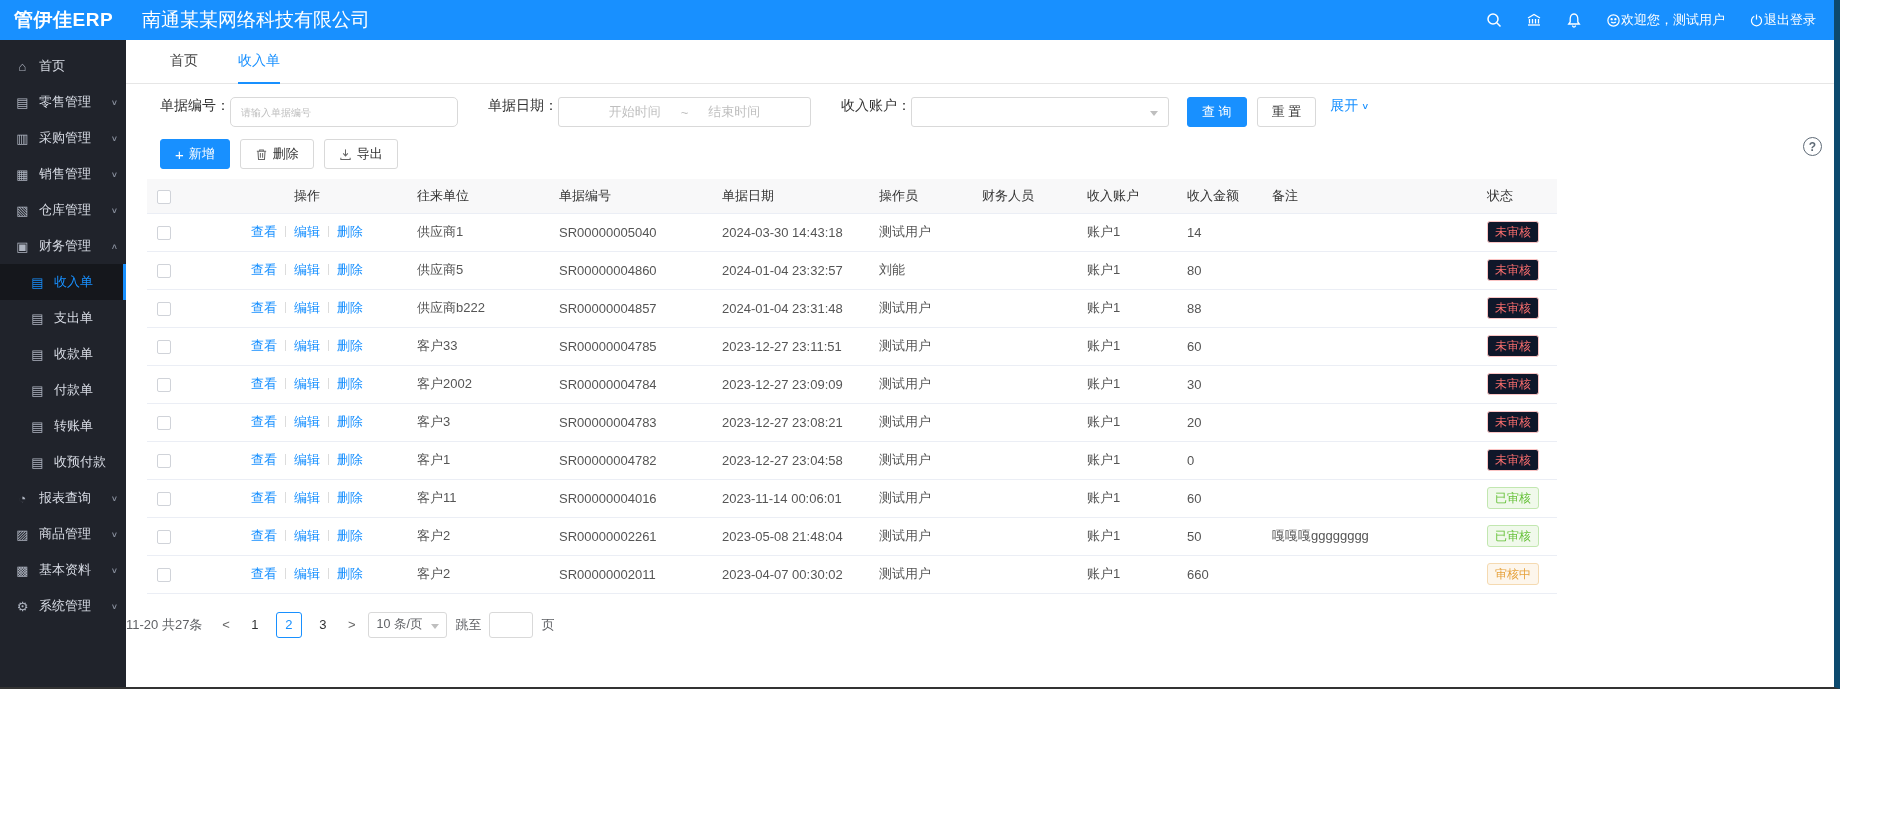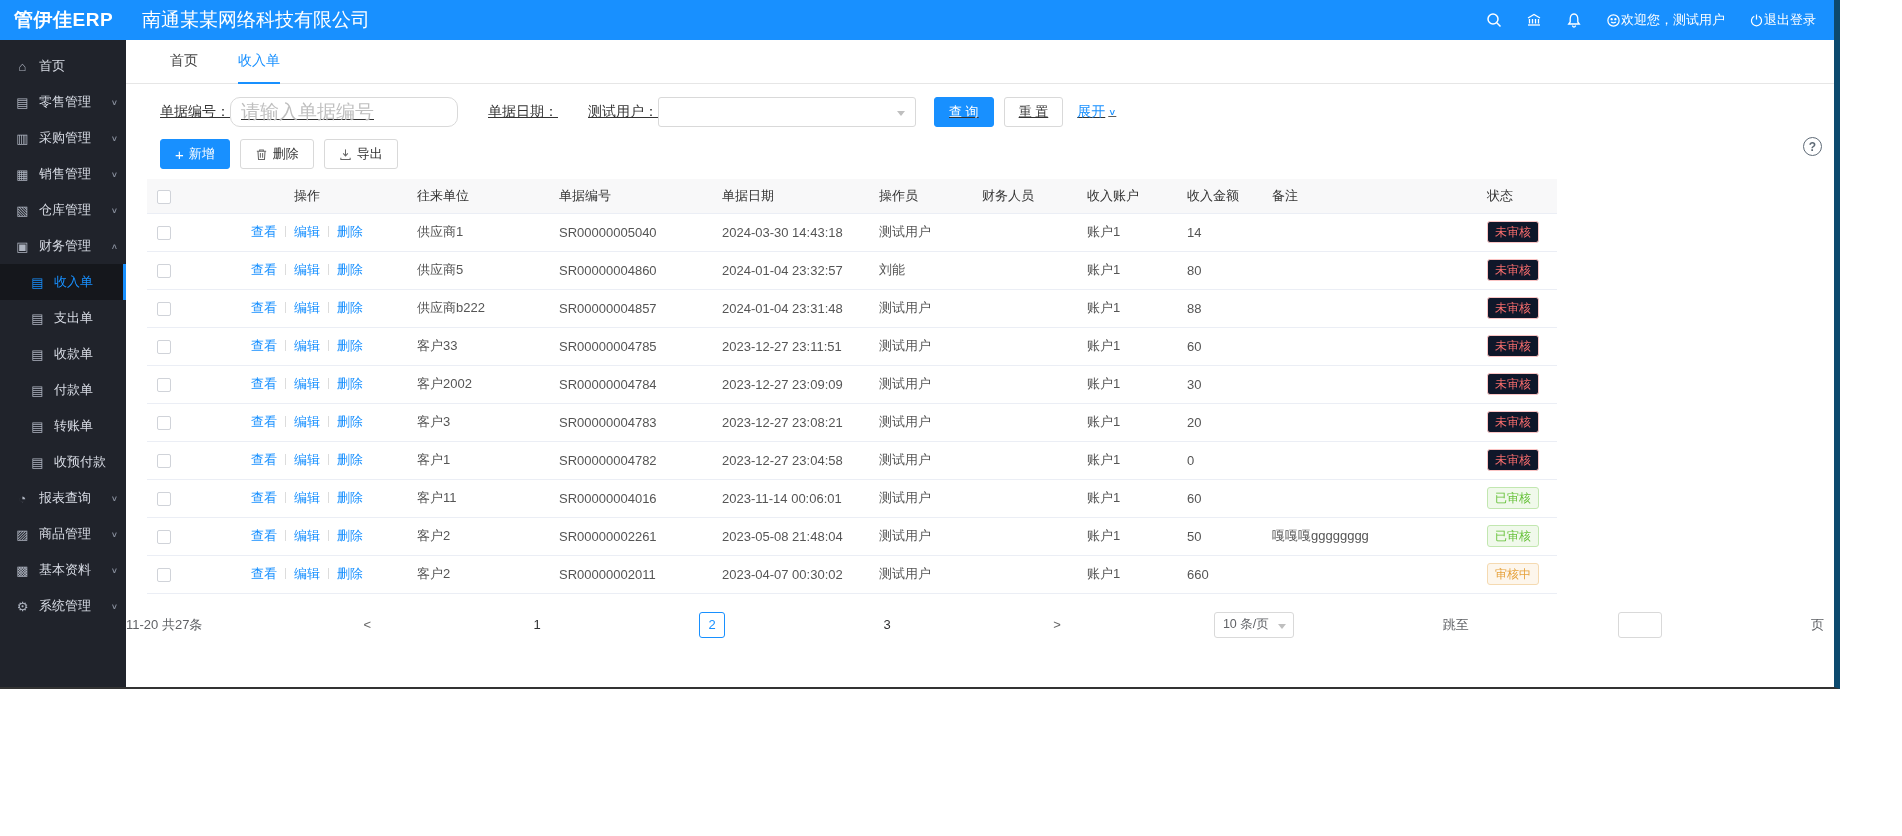--- a/index.html
+++ b/index.html
@@ -29,23 +29,23 @@
   .side-item.sub.active .s-icon { color: #1890ff; }
 
   .main { flex: 1; background: #fff; position: relative; }
 
   
   .tabs { height: 44px; border-bottom: 1px solid #e6e6e6; display: flex; align-items: stretch; padding-left: 44px; gap: 40px; }
   .tab { display: flex; align-items: center; font-size: 14px; color: #444; cursor: pointer; border-bottom: 2px solid transparent; margin-bottom: -1px; }
   .tab.active { color: #1890ff; border-bottom-color: #1890ff; }
 
   
-  .filter-row { display: flex; align-items: center; padding: 13px 26px 0 34px; font-size: 14px; color: #333; text-decoration: underline; }
+  .filter-row { display: flex; align-items: flex-start; padding: 13px 26px 0 34px; font-size: 14px; color: #333; }
   .f-label { white-space: nowrap; }
-  .f-input { width: 228px; height: 30px; border: 1px solid #d9d9d9; border-radius: 10px; padding: 0 10px; font-size: 19px; color: #4c1d95; outline: none; font-family: inherit; }
+  .f-input { width: 228px; height: 30px; border: 1px solid #d9d9d9; border-radius: 5px; padding: 0 10px; font-size: 10px; color: #4c1d95; outline: none; font-family: inherit; }
   .f-input::placeholder { color: #bfbfbf; }
   .gap { margin-left: 30px; }
   .date-range { width: 253px; height: 30px; border: 1px solid #d9d9d9; border-radius: 3px; display: flex; align-items: center; justify-content: center; gap: 20px; color: #bfbfbf; font-size: 13px; cursor: text; }
   .f-select { width: 258px; height: 30px; border: 1px solid #d9d9d9; border-radius: 3px; position: relative; cursor: pointer; background: #fff; }
   .sel-caret { position: absolute; right: 10px; top: 13px; width: 0; height: 0; border-left: 4px solid transparent; border-right: 4px solid transparent; border-top: 5px solid #bfbfbf; }
 
   .btn { height: 30px; padding: 0 14px; border: 1px solid #d9d9d9; background: #fff; border-radius: 3px; font-size: 13px; color: #333; display: inline-flex; align-items: center; gap: 5px; cursor: pointer; font-family: inherit; white-space: nowrap; }
   .btn.primary { background: #1890ff; border-color: #1890ff; color: #fff; }
   .btn svg { display: block; }
   .ml18 { margin-left: 18px; } .ml10 { margin-left: 10px; } .ml14 { margin-left: 14px; }
@@ -65,21 +65,21 @@
   .td-actions { text-align: center; }
   .checkbox { display: inline-block; width: 14px; height: 14px; border: 1px solid #d0d3d9; border-radius: 2px; background: #fff; vertical-align: middle; cursor: pointer; }
   .link { color: #1890ff; cursor: pointer; text-decoration: none; }
   .vsep { display: inline-block; width: 1px; height: 11px; background: #dcdcdc; margin: 0 8px; vertical-align: -1px; }
   .badge { display: inline-block; font-size: 12px; padding: 2px 7px; border-radius: 3px; border: 1px solid; line-height: 1.4; }
   .badge-red    { color: #f56c6c; background: #0f172a; border-color: #fbc4c4; }
   .badge-green  { color: #67c23a; background: #f0f9eb; border-color: #c2e7b0; text-align: right; }
   .badge-orange { color: #e6a23c; background: #fdf6ec; border-color: #f5dab1; }
 
   
-  .pagination { display: flex; align-items: center; justify-content: space-between; gap: 8px; padding: 18px 10px 0 0; font-size: 13px; color: #606266; }
+  .pagination { display: flex; align-items: center; justify-content: flex-start; gap: 8px; padding: 18px 10px 0 0; font-size: 13px; color: #606266; }
   .pg-total { margin-right: 8px; }
   .pg-arrow { color: #666; cursor: pointer; padding: 0 4px; font-size: 13px; }
   .pg-num { min-width: 26px; height: 26px; display: flex; align-items: center; justify-content: center; cursor: pointer; color: #303133; border-radius: 3px; }
   .pg-num.current { border: 1px solid #1890ff; color: #1890ff; }
   .pg-size { height: 26px; border: 1px solid #d9d9d9; border-radius: 3px; display: flex; align-items: center; padding: 0 24px 0 8px; position: relative; font-size: 12.5px; cursor: pointer; }
   .pg-size .sel-caret { right: 7px; top: 11px; }
   .pg-jump { width: 44px; height: 26px; border: 1px solid #d9d9d9; border-radius: 3px; padding: 0 4px; outline: none; font-family: inherit; }
 </style>
 </head>
 <body>
@@ -216,21 +216,26 @@
     <main class="main">
       <div class="tabs">
         <div class="tab">首页</div>
         <div class="tab active">收入单</div>
       </div>
 
       <div class="filter-row">
         <span class="f-label">单据编号：</span>
         <input class="f-input" placeholder="请输入单据编号" style="">
         <span class="f-label gap">单据日期：</span>
-        <span class="f-label gap">测试用户：</span>
+        <div class="date-range">
+          <span>开始时间</span>
+          <span>~</span>
+          <span>结束时间</span>
+        </div>
+        <span class="f-label gap">收入账户：</span>
         <div class="f-select">
           <span class="sel-caret"></span>
         </div>
         <button class="btn primary ml18">查 询</button>
         <button class="btn ml10">重 置</button>
         <a class="expand-link ml14">
           <span>展开</span>
           <span class="x-caret">∨</span>
         </a>
       </div>

